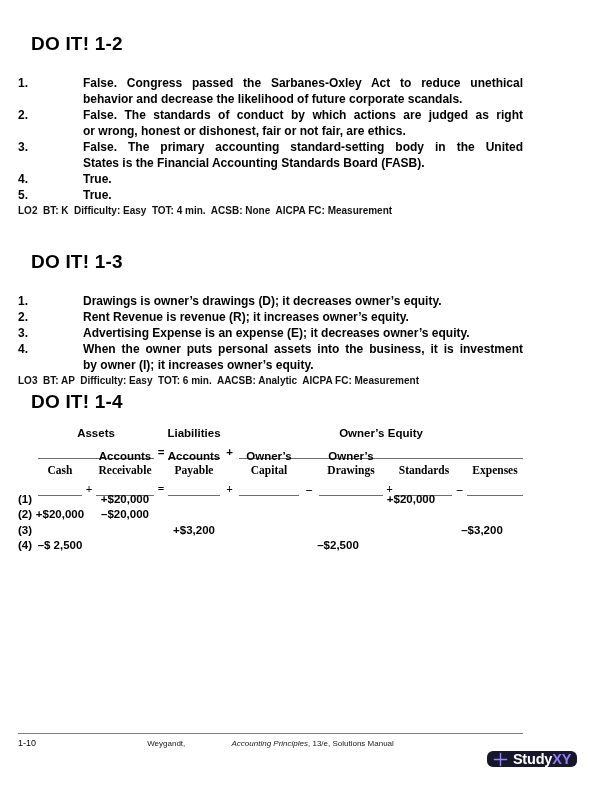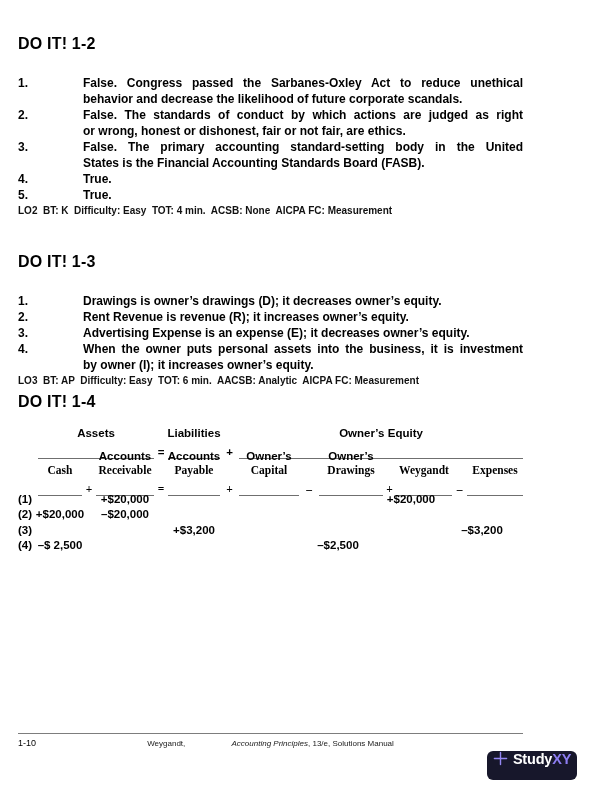--- a/index.html
+++ b/index.html
@@ -2,21 +2,21 @@
 <html><head>
 <meta charset="utf-8">
 <style>
   * { margin: 0; padding: 0; box-sizing: border-box; }
   html, body { background: #ffffff; }
   body { width: 612px; height: 792px; font-family: "Liberation Sans", sans-serif; color: #000; position: relative; }
 
   .page { position: relative; width: 612px; height: 792px; background: #fff; overflow: hidden; }
 
   .section { position: absolute; left: 18px; width: 505px; }
-  .sec-heading { font-size: 16px; font-weight: bold; letter-spacing: 0.2px; line-height: 16px; }
+  .sec-heading { font-size: 19px; font-weight: bold; letter-spacing: 0.2px; line-height: 16px; margin-left: 13px; }
 
   .items { margin-top: 23px; }
   .item { display: flex; font-weight: bold; font-size: 12px; line-height: 16px; }
   .item .num { width: 22px; flex: 0 0 22px; }
   .item .lines { flex: 1; }
   .line { line-height: 16px; margin-left: 43px; }
   .line.fill { text-align: justify; text-align-last: justify; }
 
   .lo-line { margin-top: 2px; font-size: 10px; font-weight: bold; line-height: 12px; white-space: pre-wrap; color: #111; }
 
@@ -36,22 +36,22 @@
   .g6{grid-column:6} .g7{grid-column:7} .g8{grid-column:8} .g9{grid-column:9} .g10{grid-column:10}
   .g11{grid-column:11} .g12{grid-column:12} .g13{grid-column:13} .g14{grid-column:14}
   .span-assets{grid-column:2/5} .span-oe{grid-column:8/15}
 
   
   .footer-rule { position: absolute; left: 18px; top: 733px; width: 505px; border-top: 1px solid #7d7d7d; }
   .page-number { position: absolute; left: 18px; top: 738px; font-size: 9px; }
   .footer-citation { position: absolute; left: 18px; top: 739px; width: 505px; text-align: center; font-size: 8px; color: #1a1a1a; }
   .footer-citation .it { font-style: italic; margin-left: 44px; }
 
-  .studyxy { position: absolute; left: 487px; top: 751px; width: 90px; height: 29px; border-radius: 6px;
-             display: flex; justify-content: center; gap: 5px; }
+  .studyxy { position: absolute; left: 487px; top: 751px; width: 90px; height: 16px; border-radius: 6px;
+             display: flex; align-items: center; justify-content: center; gap: 5px; }
   .studyxy .word { font-size: 14.5px; font-weight: bold; letter-spacing: -0.2px; }
 </style>
 </head>
 <body>
 
 <div class="page">
 
   <div class="section" style="top:36px;">
     <div class="sec-heading">DO IT! 1-2</div>
     <div class="items">
@@ -148,21 +148,21 @@
         <div class="c u g2">Cash</div>
         <div class="c g3">+</div>
         <div class="c u g4">Receivable</div>
         <div class="c g5">=</div>
         <div class="c u g6">Payable</div>
         <div class="c g7">+</div>
         <div class="c u g8">Capital</div>
         <div class="c g9">–</div>
         <div class="c u g10">Drawings</div>
         <div class="c g11">+</div>
-        <div class="c u g12">Weygandt</div>
+        <div class="c u g12">Standards</div>
         <div class="c g13">–</div>
         <div class="c u g14">Expenses</div>
       </div>
 
       <div class="tr data first">
         <div class="c left g1">(1)</div>
         <div class="c g2"></div>
         <div class="c g4">+$20,000</div>
         <div class="c g6"></div>
         <div class="c g8"></div>

